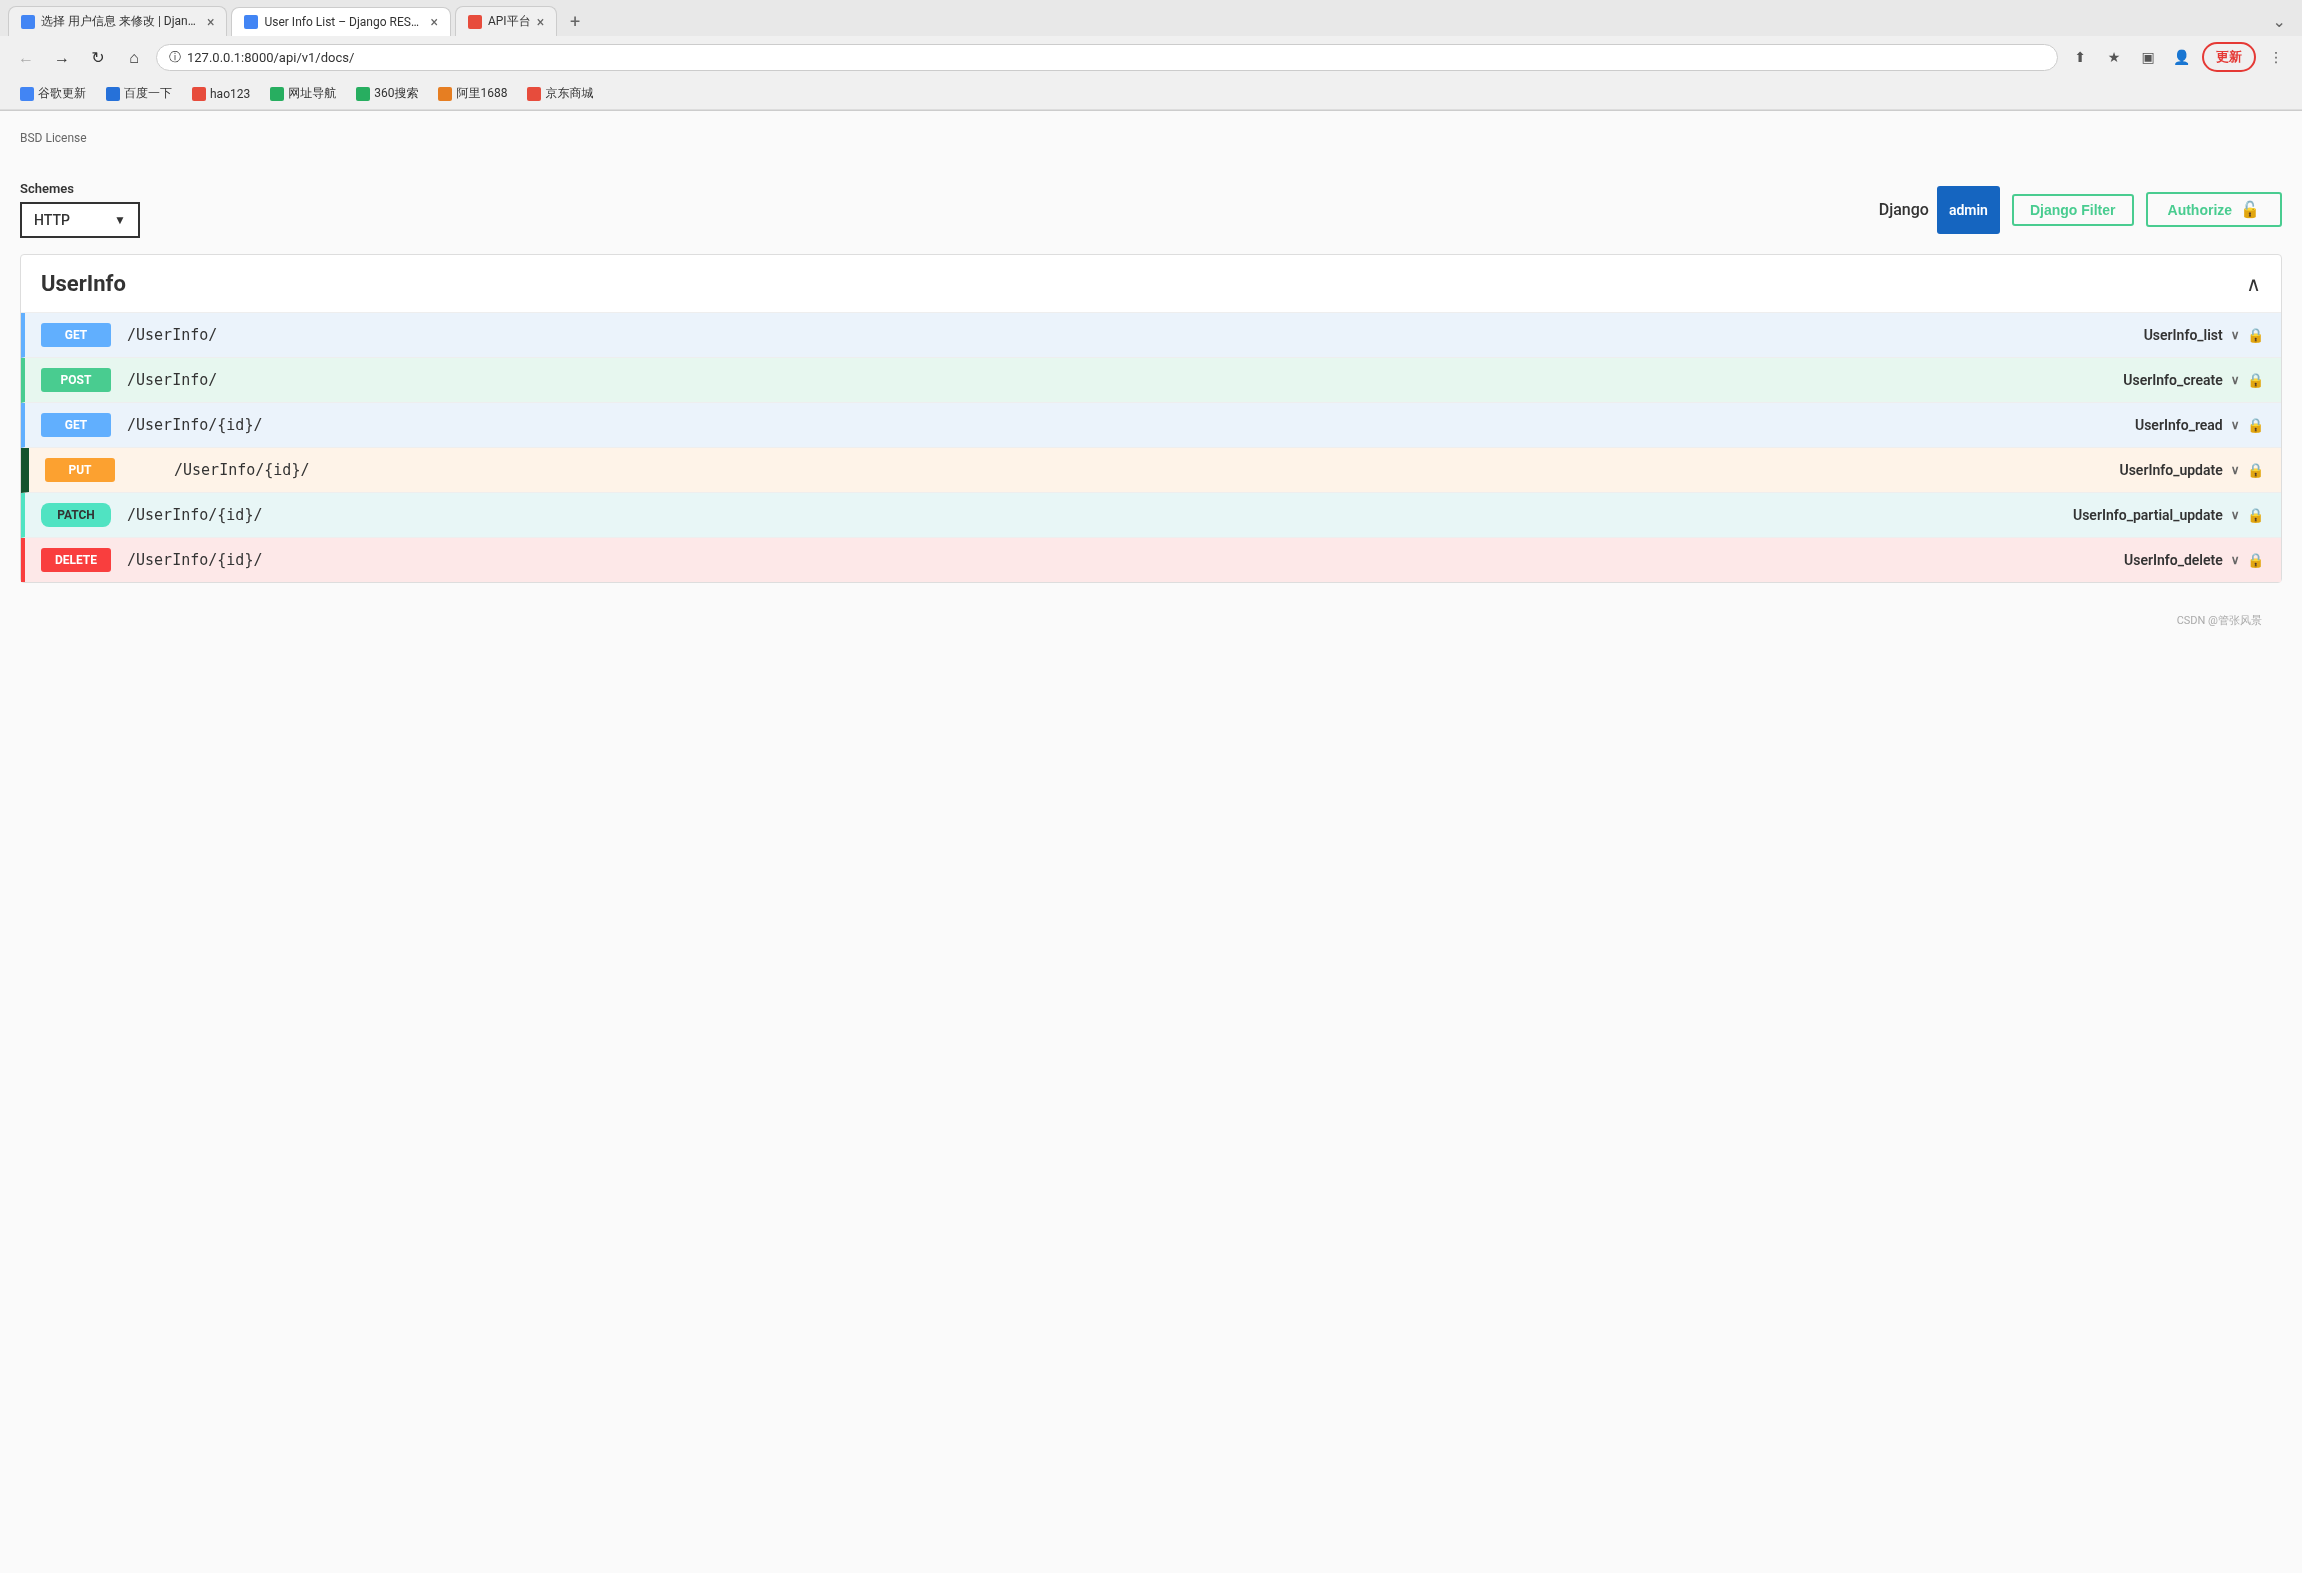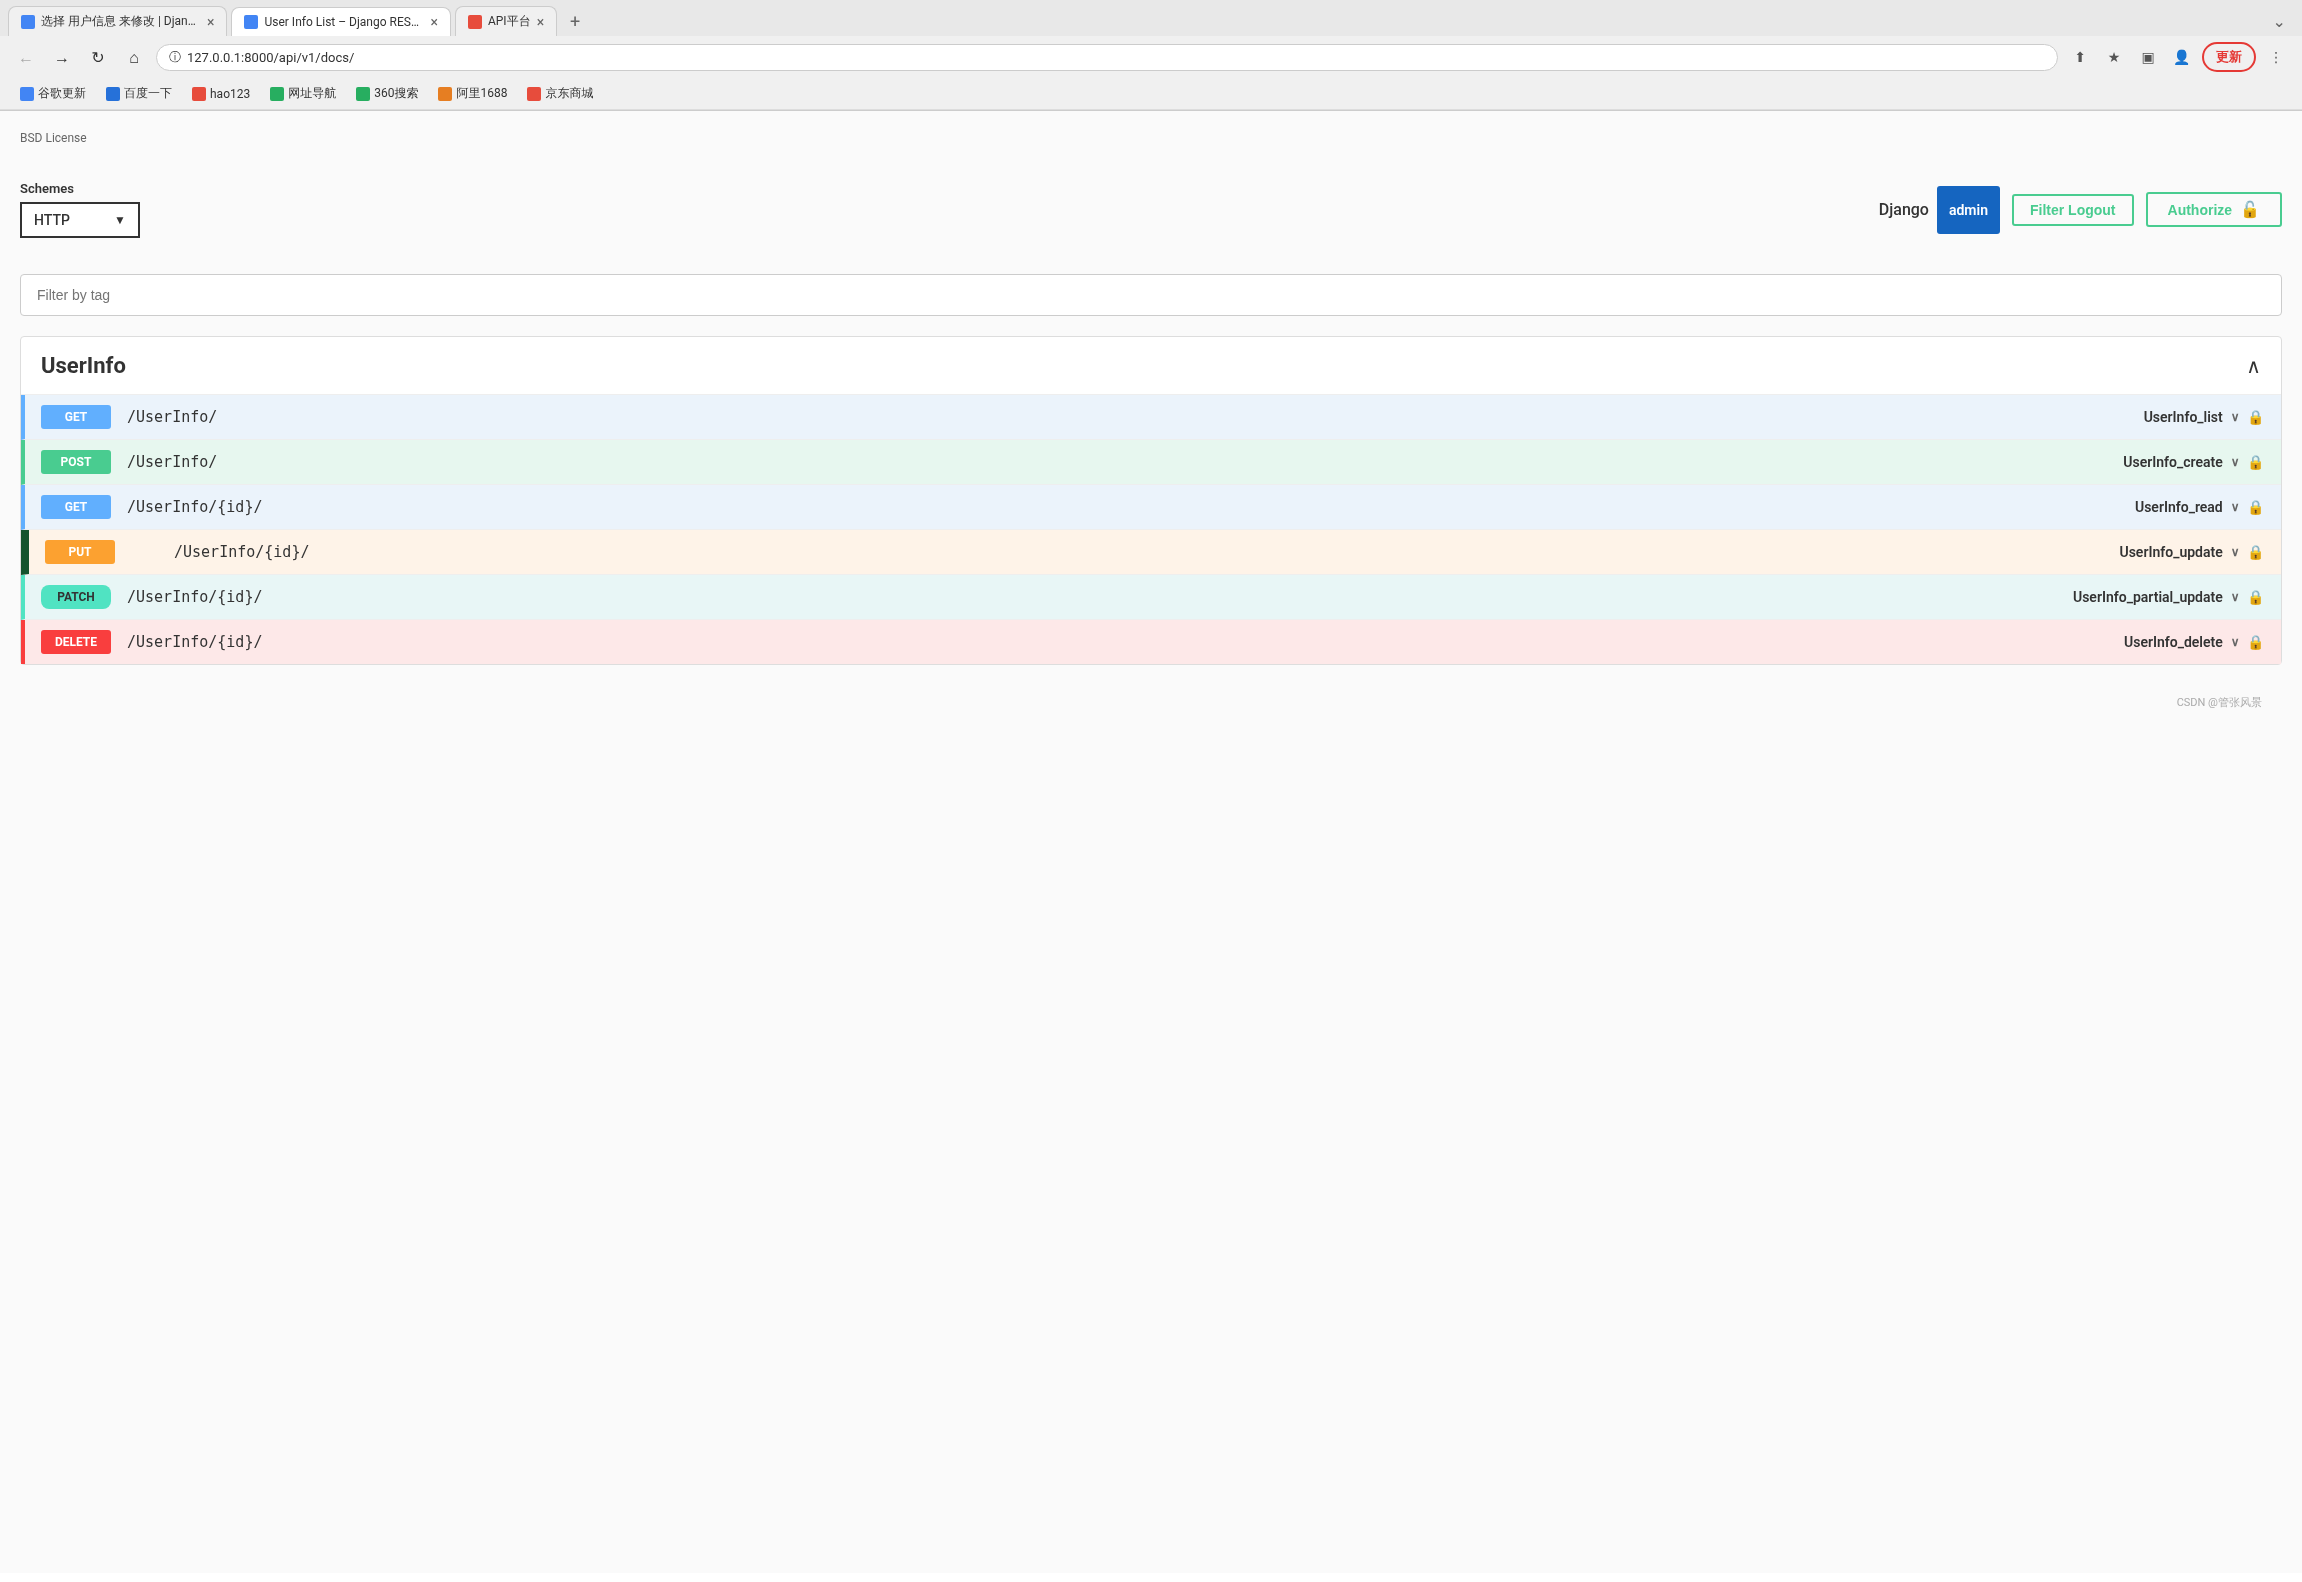--- a/index.html
+++ b/index.html
@@ -169,31 +169,28 @@
         <span>HTTP</span>
         <span class="chevron">▼</span>
       </div>
     </div>
 
     <div class="auth-area">
       <div class="django-user">
         <span class="django-label">Django</span>
         <span class="admin-badge">admin</span>
       </div>
-      <button class="django-logout-btn">Filter Logout</button>
+      <button class="django-logout-btn">Django Filter</button>
       <button class="authorize-btn">
         <span>Authorize</span>
         <span class="lock-svg">🔓</span>
       </button>
     </div>
   </div>
 
-  <div class="filter-section">
-    <input class="filter-input" type="text" placeholder="Filter by tag" style="">
-  </div>
 
   <div class="api-section">
     <div class="api-section-header">
       <span class="api-section-title">UserInfo</span>
       <span class="collapse-btn">∧</span>
     </div>
 
     <div class="api-row get">
       <span class="method-badge get">GET</span>
       <span class="api-path">/UserInfo/</span>

